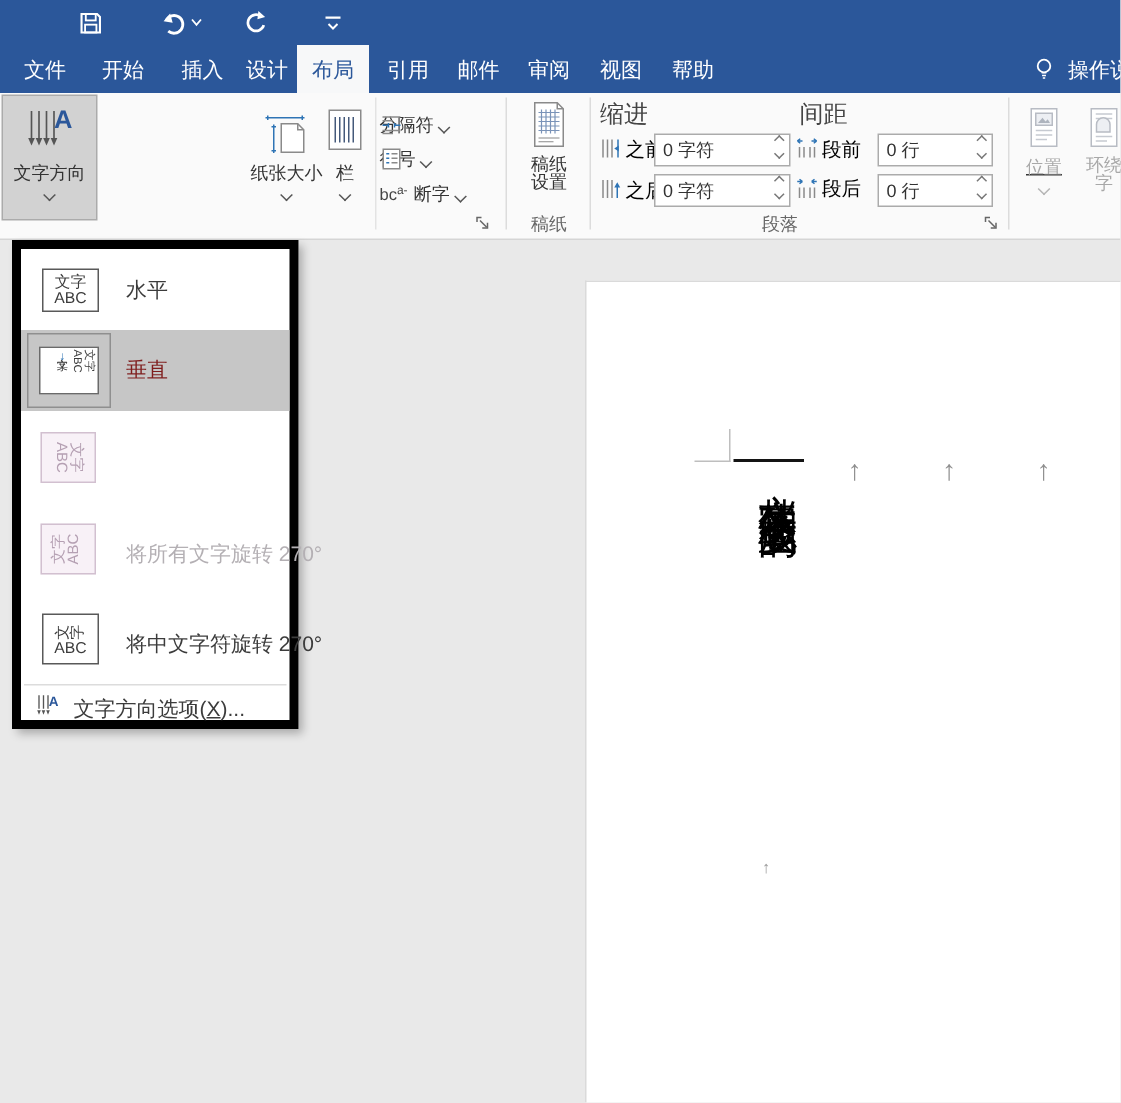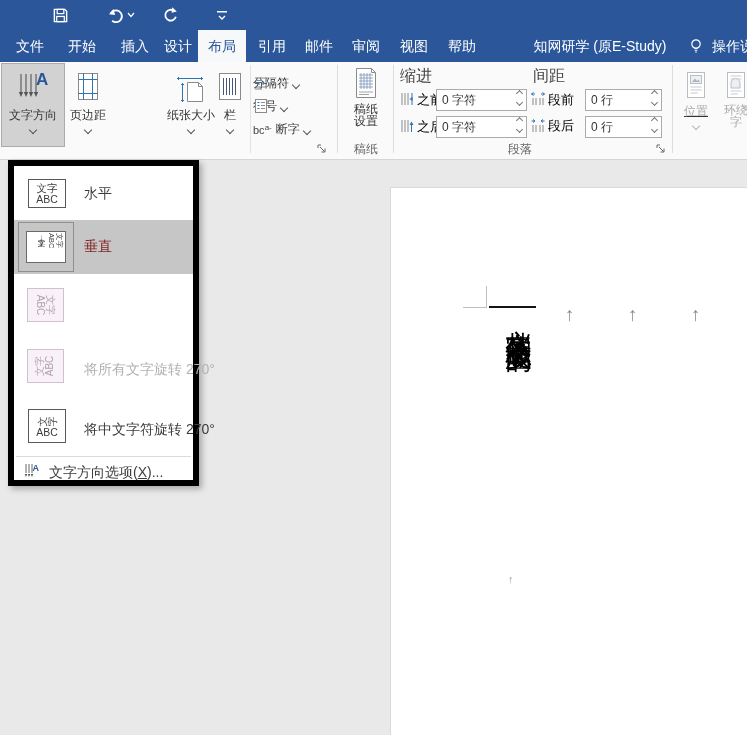--- a/index.html
+++ b/index.html
@@ -109,21 +109,20 @@
   <div class="tab" style="left:8px;width:44px;">文件</div>
   <div class="tab" style="left:60px;width:44px;">开始</div>
   <div class="tab" style="left:113px;width:44px;">插入</div>
   <div class="tab" style="left:156px;width:44px;">设计</div>
   <div class="tab active" style="left:198px;width:48px;">布局</div>
   <div class="tab" style="left:250px;width:44px;text-align:center;">引用</div>
   <div class="tab" style="left:297px;width:44px;">邮件</div>
   <div class="tab" style="left:344px;width:44px;">审阅</div>
   <div class="tab" style="left:392px;width:44px;">视图</div>
   <div class="tab" style="left:440px;width:44px;">帮助</div>
-  <div class="tab" style="left:488px;width:224px;">知网研学 (原E-Study)</div>
   <div class="qat" style="left:684px;top:4px;">
     <svg width="14" height="16" viewBox="0 0 14 16">
         <circle cx="7" cy="6" r="4.2" fill="none" stroke="#fff" stroke-width="1.2"></circle>
         <path d="M5.4 10.5 h3.2 M5.7 12.3 h2.6 M6.2 14 h1.6" stroke="#fff" stroke-width="1.1"></path>
       </svg>
   </div>
   <div class="tellme" style="left:712px;">操作说</div>
 </div>
 
 <div class="ribbon">
@@ -140,30 +139,20 @@
           <path d="M16 27 L13.8 22 L18.2 22 Z"></path>
             <path d="M21 27 L18.8 22 L23.2 22 Z"></path>
         </g>
         <text x="21" y="15" font-size="17" font-weight="bold" fill="#2B579A" font-family="Liberation Sans,sans-serif">A</text>
       </svg>
     </div>
     <div class="lbl">文字方向</div>
     <i class="chev"></i>
   </div>
 
-  <div class="bigbtn" style="left:66px;width:44px;">
-    <div class="ic">
-      <svg width="34" height="36" viewBox="0 0 34 36">
-          <rect x="7.5" y="3.5" width="19" height="26" fill="#fff" stroke="#8A8A8A"></rect>
-          <path d="M12.5 3.5 V29.5 M21.5 3.5 V29.5 M7.5 9.5 H26.5 M7.5 23.5 H26.5" stroke="#2E74B5" stroke-width="1" fill="none"></path>
-        </svg>
-    </div>
-    <div class="lbl">页边距</div>
-    <i class="chev"></i>
-  </div>
 
 
   <div class="bigbtn" style="left:166px;width:50px;">
     <div class="ic">
       <svg width="34" height="36" viewBox="0 0 34 36">
           <path d="M3 8.5 H29 M4.5 7 V10 M27.5 7 V10" stroke="#2E74B5" fill="none"></path>
           <path d="M8.5 13 V32 M7 14.5 H10 M7 30.5 H10" stroke="#2E74B5" fill="none"></path>
           <path d="M13.5 12.5 h11 l4 4 v15 h-15 z" fill="#fff" stroke="#8A8A8A"></path>
           <path d="M24.5 12.5 v4 h4" fill="none" stroke="#8A8A8A"></path>
         </svg>

